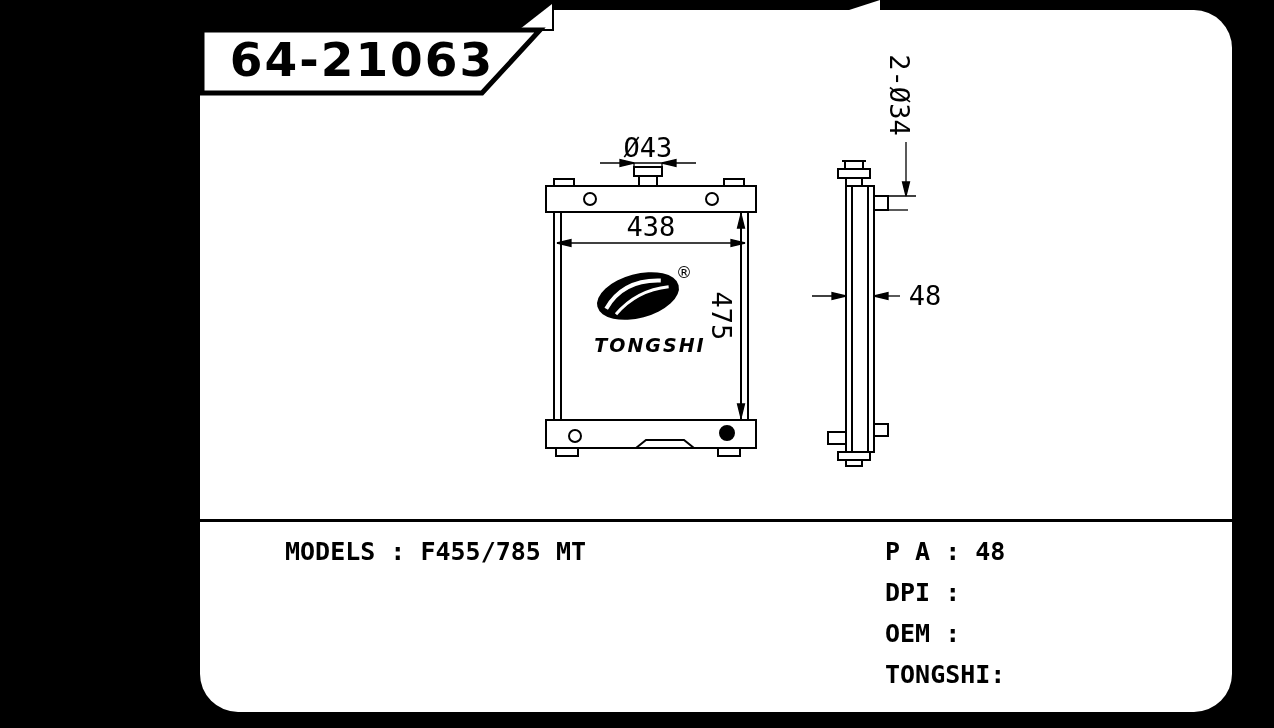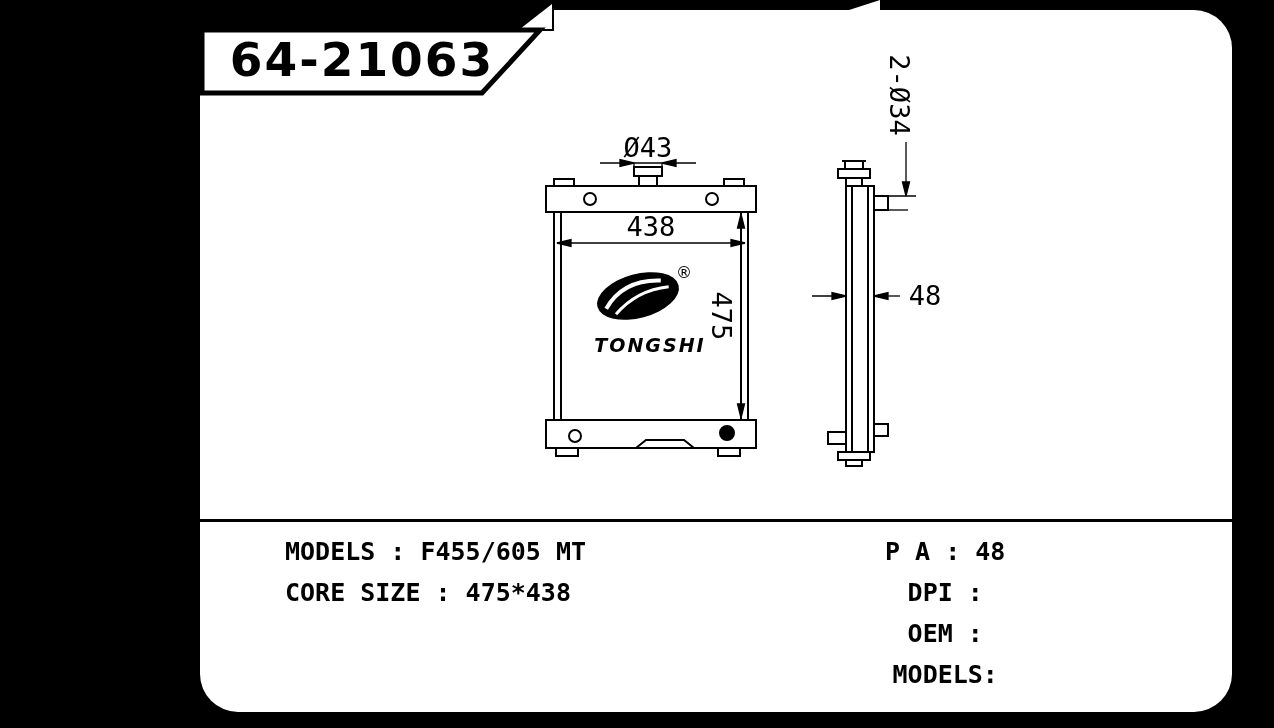--- a/index.html
+++ b/index.html
@@ -30,21 +30,21 @@
     font-family:"DejaVu Sans", sans-serif; font-size:19px; font-weight:bold;
     font-style:italic; fill:#000; letter-spacing:2px;
   }
   .reg-mark { font-family:"DejaVu Sans", sans-serif; font-size:16px; fill:#000; }
   .spec-col {
     position:absolute; top:537px; display:flex; flex-direction:column; gap:12px;
     font-family:"DejaVu Sans Mono", monospace; font-size:25px; font-weight:700;
     color:#000; white-space:pre;
   }
   .col-left { left:285px; }
-  .col-right { left:885px;text-align:center; }
+  .col-right { left:885px; }
 </style>
 </head>
 <body>
 
 <div class="canvas">
 
   <div class="sheet"></div>
   <div class="divider"></div>
 
   <svg class="banner-svg" width="380" height="104" viewBox="0 0 380 104">
@@ -135,23 +135,22 @@
       <line x1="812" y1="296" x2="846" y2="296"></line>
       <polygon points="846,296 832,292.5 832,299.5"></polygon>
       <line x1="874" y1="296" x2="900" y2="296"></line>
       <polygon points="874,296 888,292.5 888,299.5"></polygon>
     </g>
     <text class="dim-text" x="890" y="95" text-anchor="middle" transform="rotate(90 890 95)">2-Ø34</text>
     <text class="dim-text" x="925" y="305" text-anchor="middle" font-size="28">48</text>
   </svg>
 
   <div class="spec-col col-left">
-    <div>MODELS : F455/605 MT</div>
-    <div>CORE SIZE : 475*438</div>
+    <div>MODELS : F455/785 MT</div>
   </div>
   <div class="spec-col col-right">
     <div>P A : 48</div>
     <div>DPI :</div>
     <div>OEM :</div>
-    <div>MODELS:</div>
+    <div>TONGSHI:</div>
   </div>
 
 </div>
 
 </body></html>

